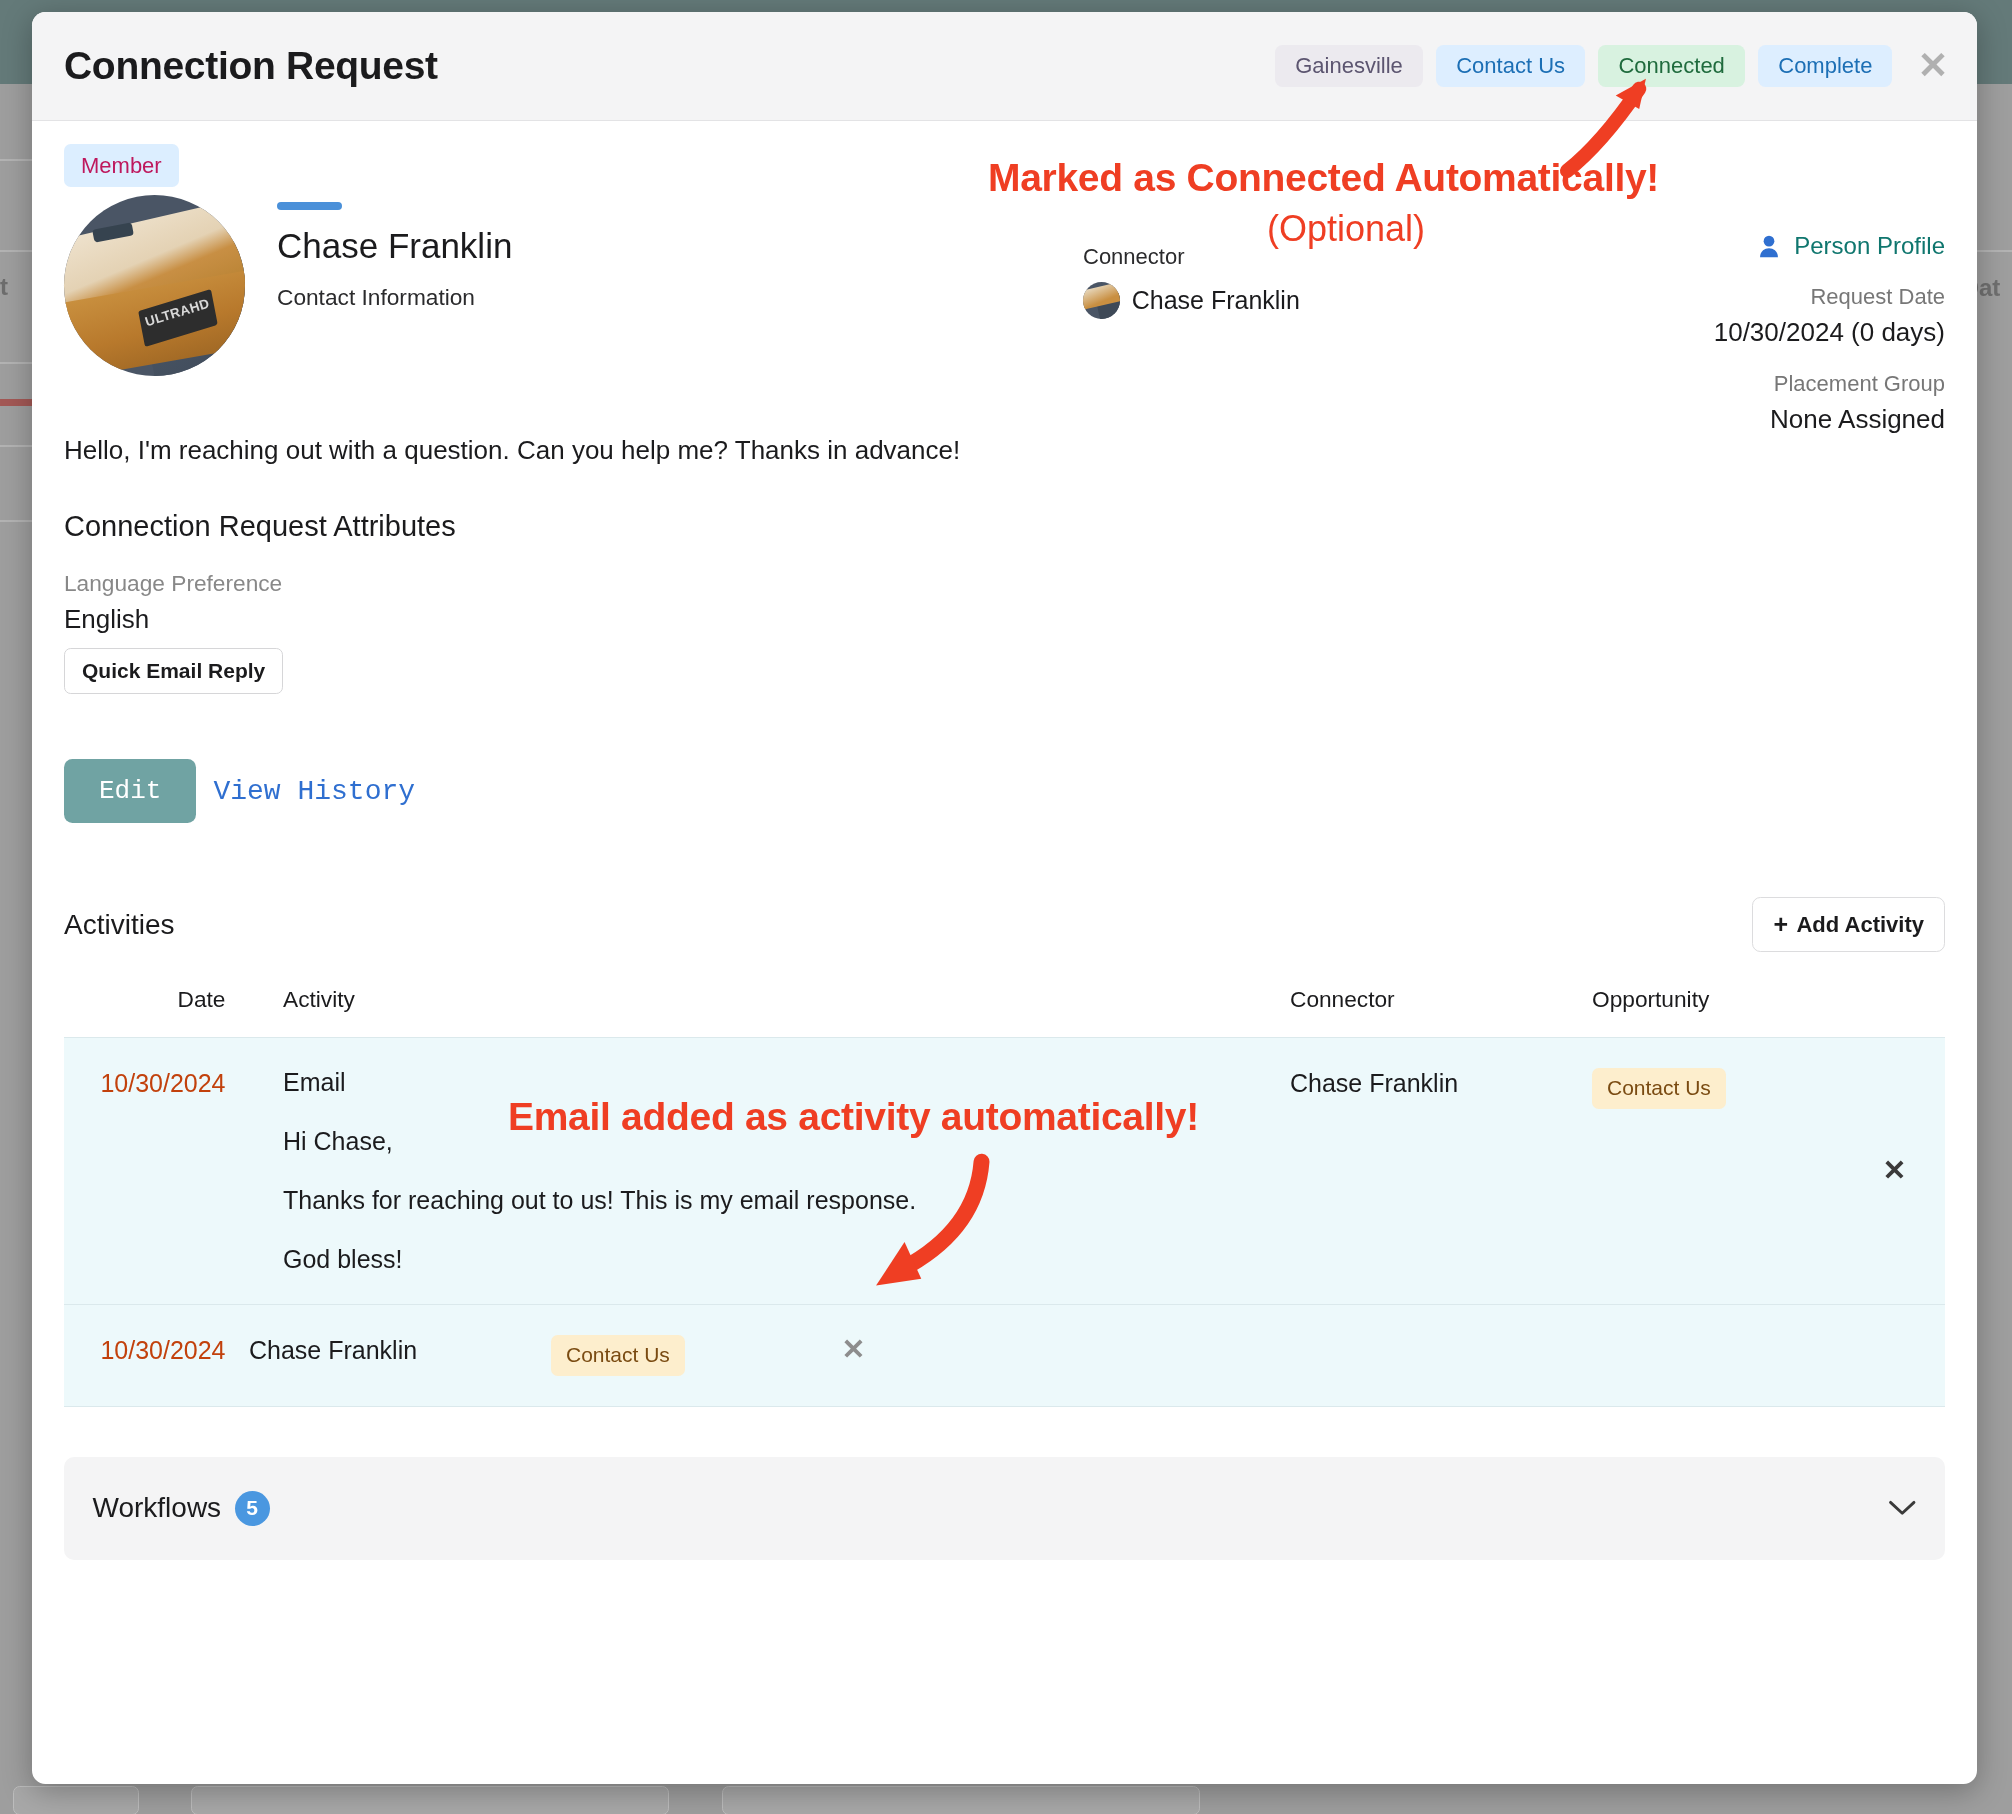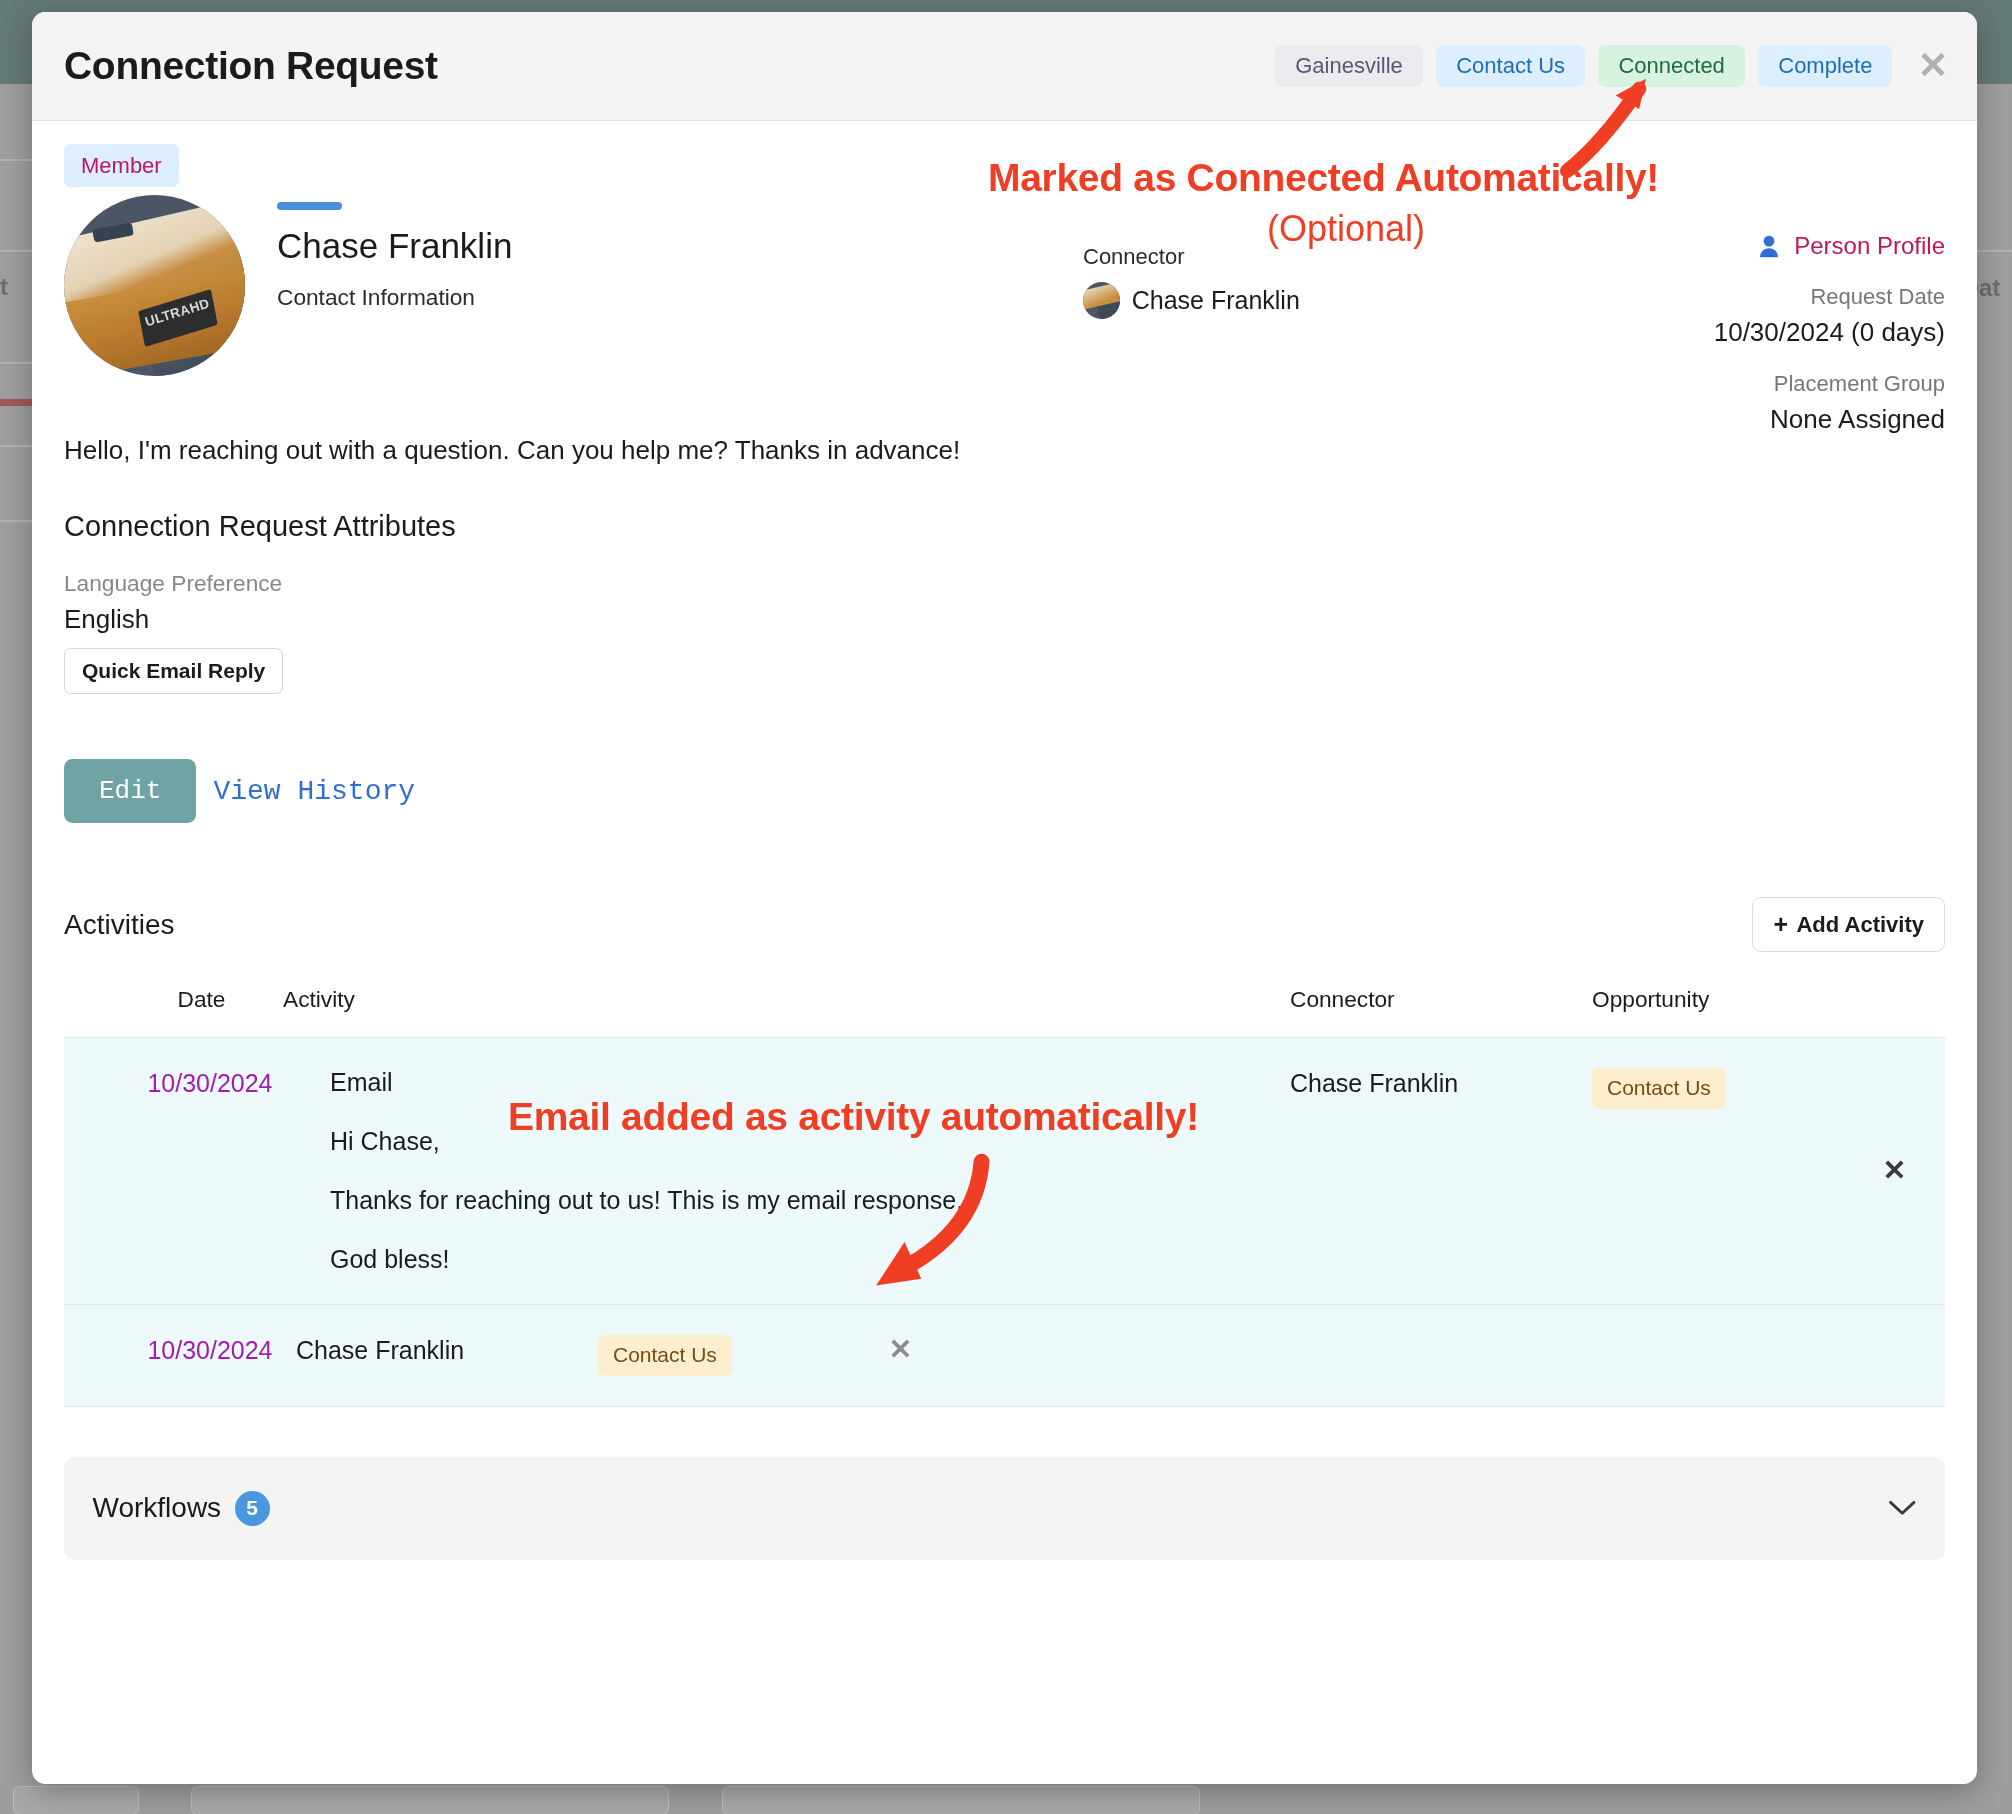--- a/index.html
+++ b/index.html
@@ -267,21 +267,21 @@
     right: 0;
     top: 0;
     text-align: right;
     width: 436px;
   }
   .person-profile-link {
     display: flex;
     align-items: center;
     justify-content: flex-end;
     gap: 14px;
-    color: #be185d;
+    color: #0f766e;
     font-size: 24px;
     cursor: pointer;
     margin-top: 37px;
   }
   .pp-icon { width: 22px; height: 25px; display: inline-block; }
   .meta-label {
     font-size: 22px;
     color: #777;
     margin-top: 23.5px;
   }
@@ -393,21 +393,21 @@
   .c-del    { width: 101px; text-align: center; }
 
   .act-row {
     display: flex;
     background: #edf9fb;
     border-top: 0.8px solid #dbe9ec;
     padding: 30px 0;
     align-items: flex-start;
   }
   .act-row:last-child { border-bottom: 0.8px solid #dbe9ec; }
-  .act-row .c-date { font-size: 25px; color: #a21caf; padding-top: 1.7px; margin-left: 47px; }
+  .act-row .c-date { font-size: 25px; color: #c2410c; padding-top: 1.7px; }
   .act-row .c-act  { font-size: 25px; color: #1b1b1d; }
   .act-row .c-conn { font-size: 25px; color: #1b1b1d; padding-top: 1.7px; }
   .act-row .c-opp  { padding-top: 0px; }
   .act-email-line { margin-top: 30px; }
   .opp-chip {
     display: inline-block;
     background: #fdeecd;
     color: #7a4b12;
     font-size: 21px;
     padding: 8.4px 15px;

